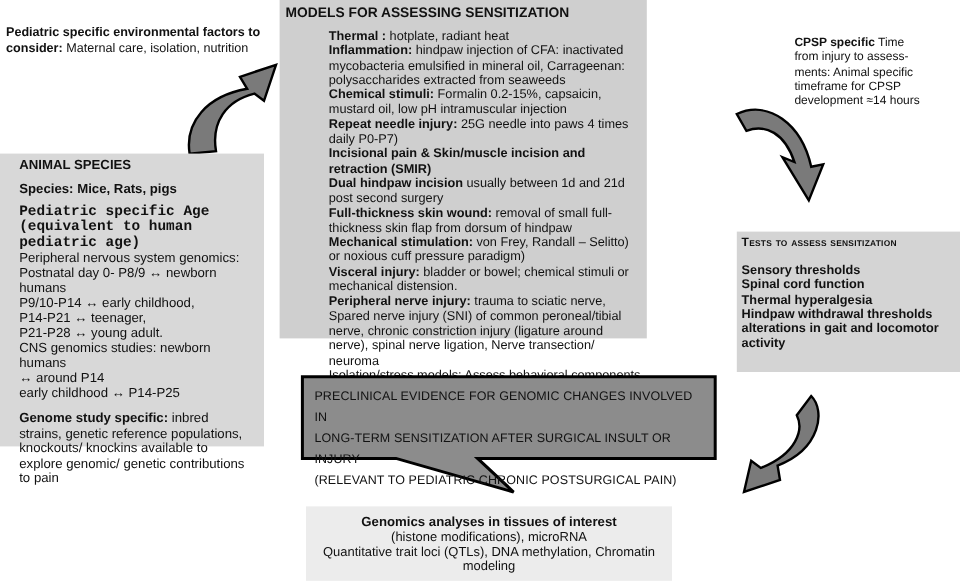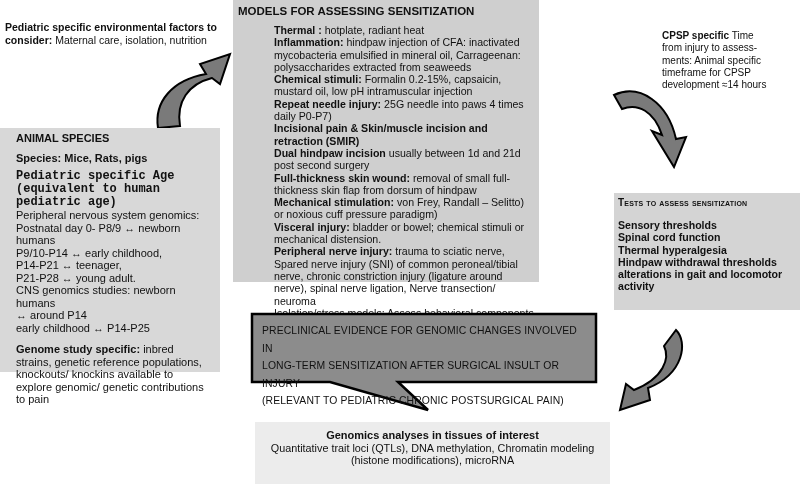--- a/index.html
+++ b/index.html
@@ -26,21 +26,21 @@
     #cpsp { left: 662px; top: 30px; width: 112px; text-align: left; font-size: 10px; line-height: 12.3px; }
 
     #tests { left: 614px; top: 193px; width: 186px; height: 117px; background: #d4d4d4; padding: 4px 4px; }
     #tests .h { font-weight: bold; font-size: 10px; letter-spacing: 0.2px; margin-bottom: 11px; font-variant: small-caps; }
     #tests .item { font-size: 10.6px; line-height: 12.3px; font-weight: bold; }
 
     #callout-svg { left: 250px; top: 312px; }
     #callout-text { left: 262px; top: 322px; width: 318px; text-align: left;
                     font-size: 10.4px; line-height: 17.5px; color: #111; letter-spacing: 0.1px; }
 
-    #genomics { left: 255px; top: 422px; width: 355px; height: 62px; background: #ececec; padding: 7px 4px 0 4px; text-align: center; }
+    #genomics { left: 255px; top: 422px; width: 305px; height: 62px; background: #ececec; padding: 7px 4px 0 4px; text-align: center; }
     #genomics .h { font-weight: bold; font-size: 11px; line-height: 12.5px; }
     #genomics .line { font-size: 10.8px; line-height: 12.2px; }
 
     svg.arrow { position: absolute; overflow: visible; }
   </style>
 </head>
 <body>
 
 <div id="env" class="abs t">
   <b>Pediatric specific environmental factors to consider:</b><span> Maternal care, isolation, nutrition</span>
@@ -108,15 +108,15 @@
   <div>LONG-TERM SENSITIZATION AFTER SURGICAL INSULT OR INJURY</div>
   <div>(RELEVANT TO PEDIATRIC CHRONIC POSTSURGICAL PAIN)</div>
 </div>
 
 <svg class="arrow" style="left:618px; top:328px;" width="70" height="85" viewBox="0 0 70 85">
   <path d="M58 2 C 70 14, 66 46, 30 60 L 32 72 L 2 82 L 8 56 L 16 62 C 46 50, 52 30, 46 18 Z" fill="#7a7a7a" stroke="#000" stroke-width="2" stroke-linejoin="miter"></path>
 </svg>
 
 <div id="genomics" class="box">
   <div class="h">Genomics analyses in tissues of interest</div>
+  <div class="line">(histone modifications), microRNA</div>
   <div class="line">Quantitative trait loci (QTLs), DNA methylation, Chromatin modeling</div>
-  <div class="line">(histone modifications), microRNA</div>
 </div>
 
 </body></html>

